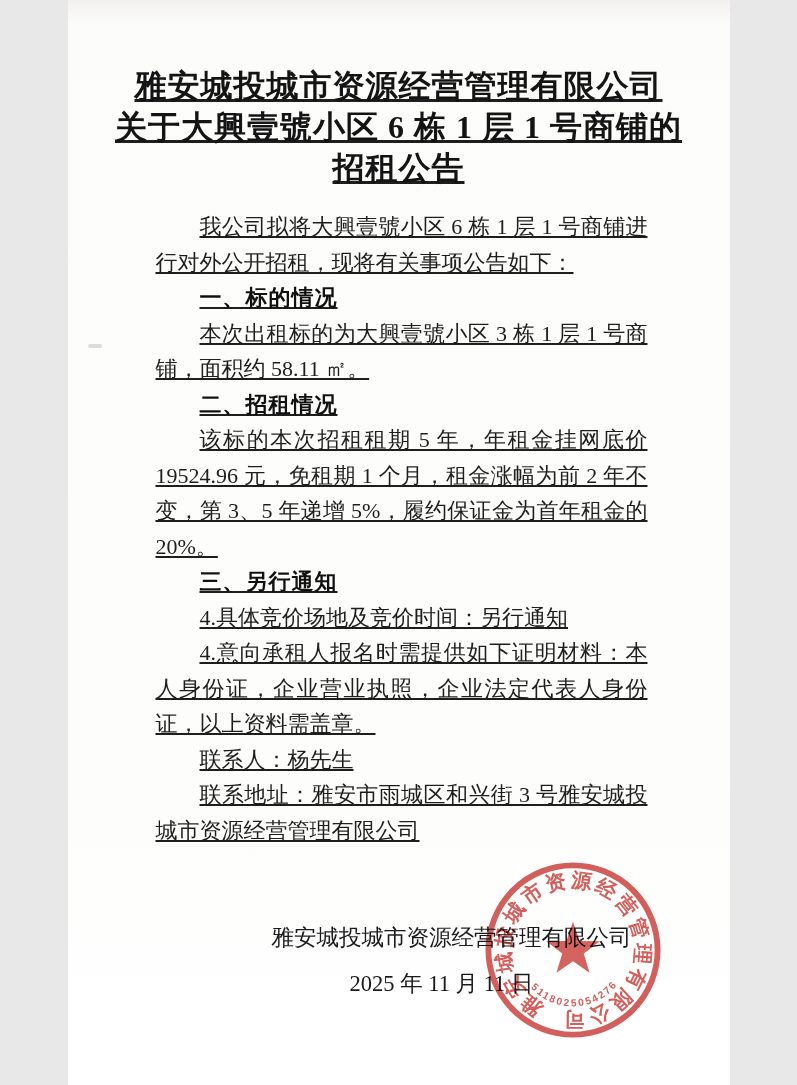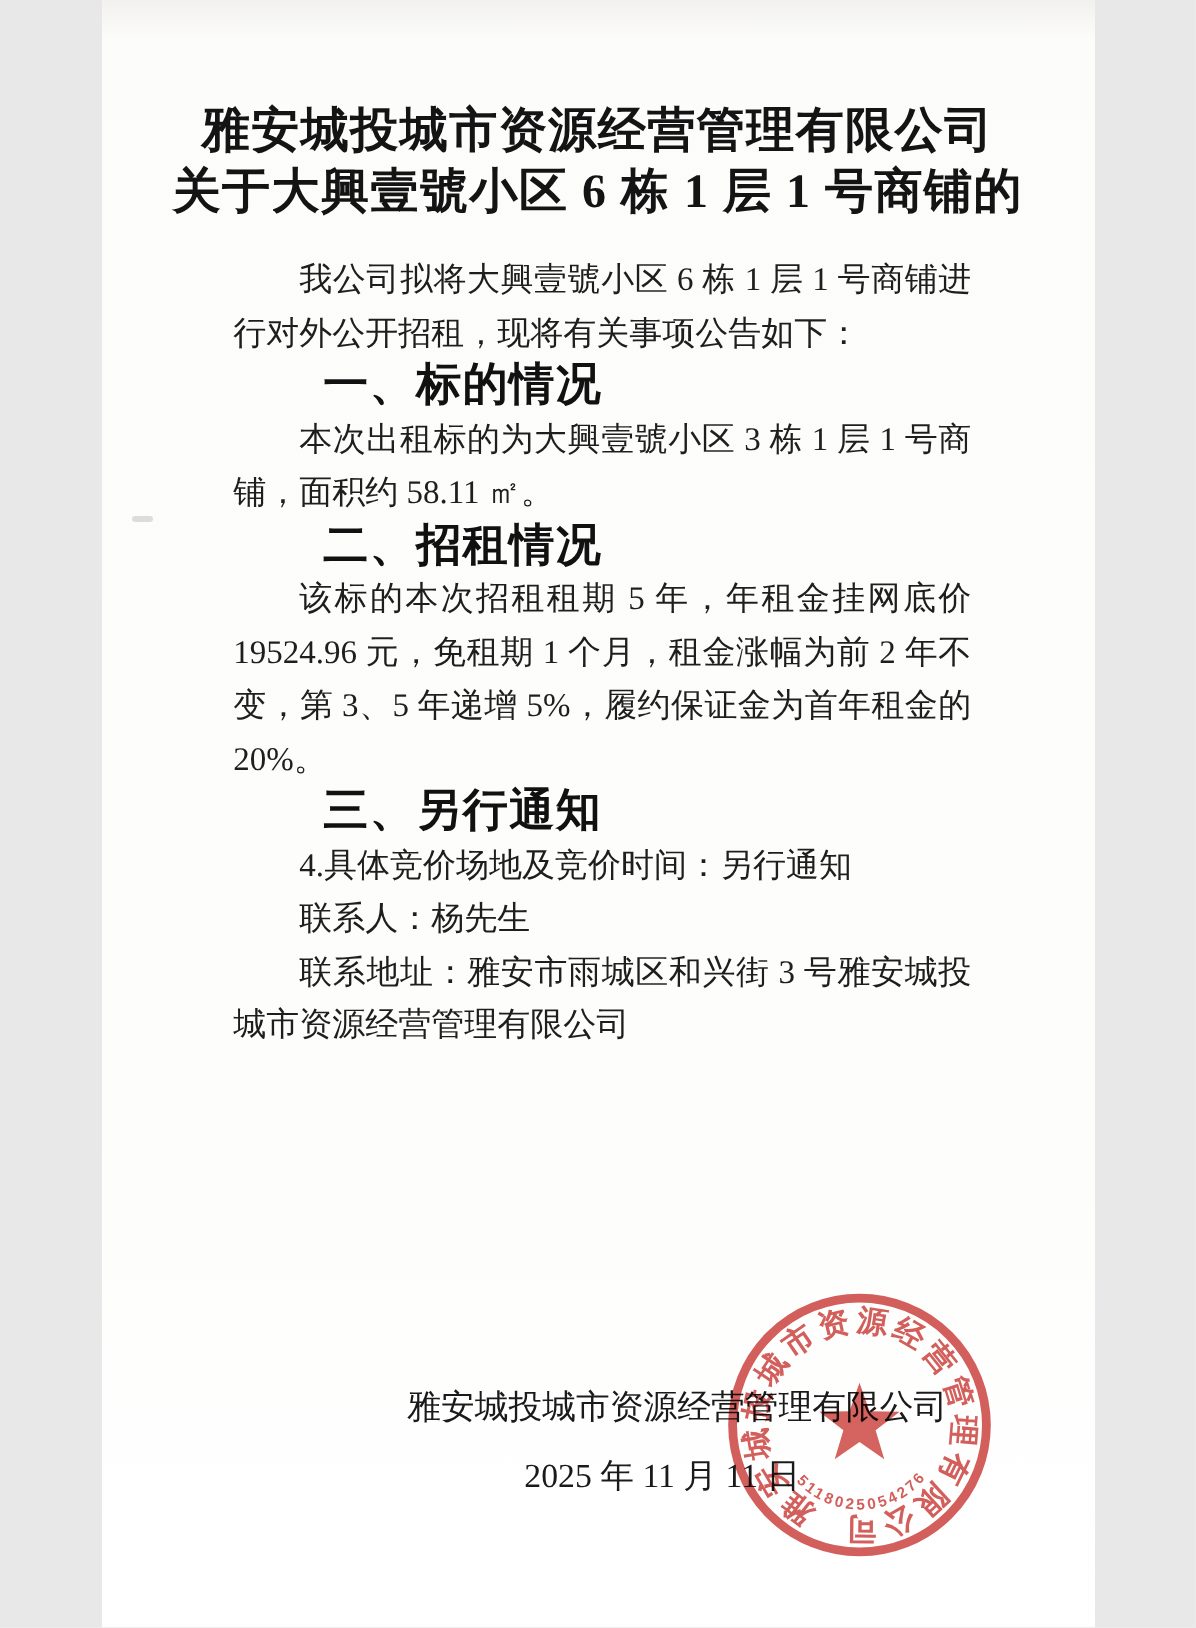--- a/index.html
+++ b/index.html
@@ -6,20 +6,21 @@
   html, body { background: #e8e8e8; }
   .page {
     position: relative;
     width: 662px;
     height: 1085px;
     margin: 0 auto;
     background: linear-gradient(180deg, #f2f1ef 0px, #fcfcfb 26px, #fdfdfc 70%, #ffffff 100%);
     color: #1e1e1e;
     font-family: "Liberation Serif", "DejaVu Serif", serif;
     overflow: hidden;
+    text-decoration: underline;
   }
   .doc-title {
     padding-top: 66px;
     text-align: center;
     font-weight: 800;
     font-size: 32px;
     line-height: 41px;
     color: #141414;
     letter-spacing: 1px;
   }
@@ -27,21 +28,21 @@
     padding: 20px 82px 0 88px;
     font-size: 22px;
     line-height: 35.5px;
     text-align: justify;
   }
   .para { text-indent: 2em; }
   .sec-heading {
     text-indent: 2em;
     font-family: "Liberation Sans", "DejaVu Sans", sans-serif;
     font-weight: 700;
-    font-size: 30px;
+    font-size: 22px;
     letter-spacing: 1px;
     color: #111;
   }
   .signature {
     position: absolute;
     top: 915px;
     right: 118px;
     width: 340px;
     text-align: center;
     font-size: 22.5px;
@@ -73,33 +74,35 @@
   }
 </style>
 </head>
 <body>
 
 <div class="page">
 
   <div class="doc-title">
     <div>雅安城投城市资源经营管理有限公司</div>
     <div>关于大興壹號小区 6 栋 1 层 1 号商铺的</div>
+    <div>招租公告</div>
   </div>
 
   <div class="content">
     <p class="para">我公司拟将大興壹號小区 6 栋 1 层 1 号商铺进行对外公开招租，现将有关事项公告如下：</p>
 
     <p class="sec-heading">一、标的情况</p>
     <p class="para">本次出租标的为大興壹號小区 3 栋 1 层 1 号商铺，面积约 58.11 ㎡。</p>
 
     <p class="sec-heading">二、招租情况</p>
     <p class="para">该标的本次招租租期 5 年，年租金挂网底价 19524.96 元，免租期 1 个月，租金涨幅为前 2 年不变，第 3、5 年递增 5%，履约保证金为首年租金的 20%。</p>
 
     <p class="sec-heading">三、另行通知</p>
     <p class="para">4.具体竞价场地及竞价时间：另行通知</p>
+    <p class="para">4.意向承租人报名时需提供如下证明材料：本人身份证，企业营业执照，企业法定代表人身份证，以上资料需盖章。</p>
 
     <p class="para">联系人：杨先生</p>
     <p class="para">联系地址：雅安市雨城区和兴街 3 号雅安城投城市资源经营管理有限公司</p>
   </div>
 
   <div class="signature">
     <div>雅安城投城市资源经营管理有限公司</div>
     <div>2025 年 11 月 11 日</div>
   </div>
 

